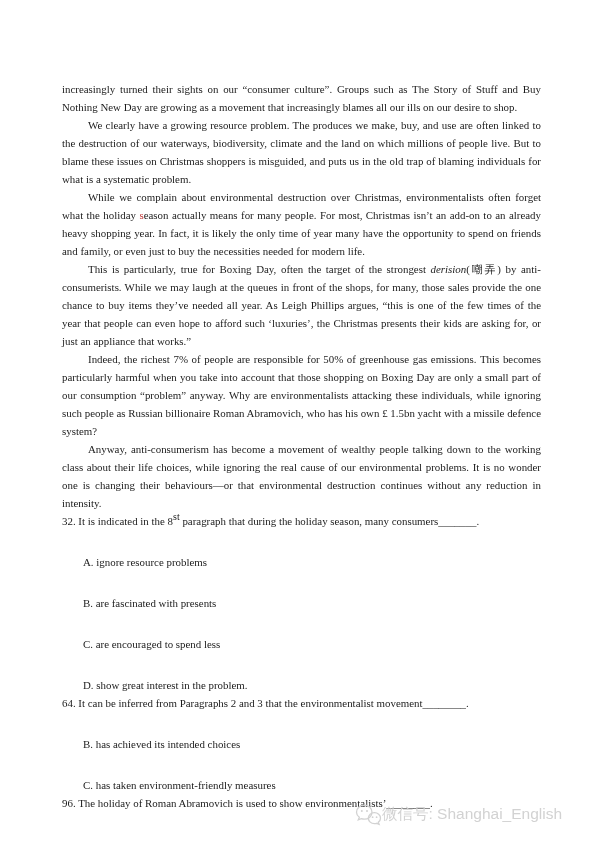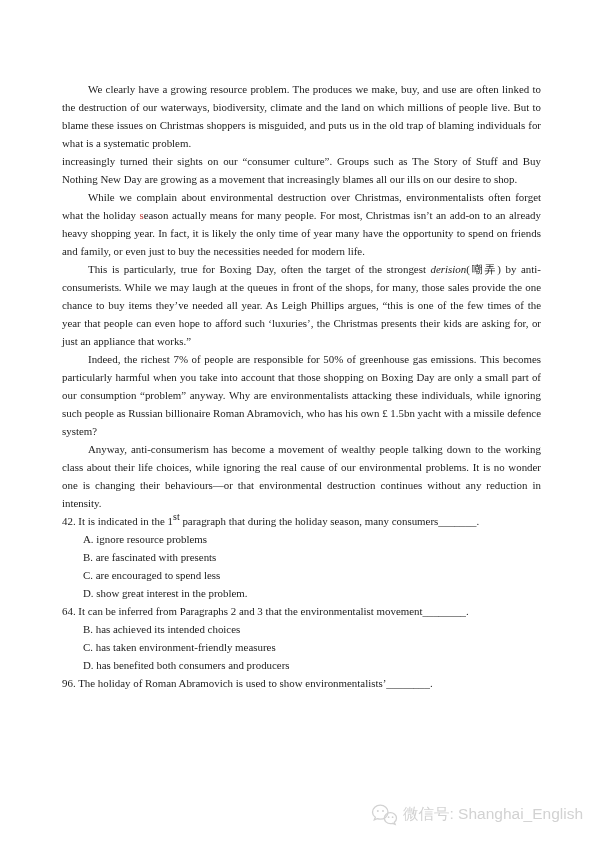--- a/index.html
+++ b/index.html
@@ -14,52 +14,51 @@
     position: absolute; left: 62px; top: 80px; width: 479px;
     font-size: 10.9px; line-height: 18px;
   }
   .content p { margin: 0; }
   p.para { text-align: justify; }
   p.para.indent { text-indent: 26px; }
   .seg-red { color: var(--highlight-red, #c23636); }
   .seg-italic { font-style: italic; }
   .seg-sup { font-size: 10px; vertical-align: super; line-height: 0; }
   p.q-stem { text-align: left; }
-  p.q-option { text-align: left; padding-left: 21px; }
+  p.q-option { text-align: left; padding-left: 21px; margin-top: 23px; }
   .watermark {
-    position: absolute; left: 371px; top: 803px;
-    display: flex; align-items: center; gap: 5px;
+    position: absolute; left: 355px; top: 803px;
+    display: flex; align-items: center; 
     color: var(--watermark-color, #d2d2d2);
     font-family: "Liberation Sans", sans-serif;
     font-size: 15.5px; white-space: nowrap;
   }
   .watermark .wicon { display: inline-flex; }
 </style>
 </head>
 <body>
 
 <div class="content">
   <div id="article">
+      <p class="para"><span>increasingly turned their sights on our “consumer culture”. Groups such as The Story of Stuff and Buy Nothing New Day are growing as a movement that increasingly blames all our ills on our desire to shop.</span></p>
       <p class="para indent"><span>We clearly have a growing resource problem. The produces we make, buy, and use are often linked to the destruction of our waterways, biodiversity, climate and the land on which millions of people live. But to blame these issues on Christmas shoppers is misguided, and puts us in the old trap of blaming individuals for what is a systematic problem.</span></p>
-      <p class="para"><span>increasingly turned their sights on our “consumer culture”. Groups such as The Story of Stuff and Buy Nothing New Day are growing as a movement that increasingly blames all our ills on our desire to shop.</span></p>
       <p class="para indent"><span>While we complain about environmental destruction over Christmas, environmentalists often forget what the holiday </span><span class="seg-red">s</span><span>eason actually means for many people. For most, Christmas isn’t an add-on to an already heavy shopping year. In fact, it is likely the only time of year many have the opportunity to spend on friends and family, or even just to buy the necessities needed for modern life.</span></p>
       <p class="para indent"><span>This is particularly, true for Boxing Day, often the target of the strongest </span><span class="seg-italic">derision</span><span>(嘲弄) by anti-consumerists. While we may laugh at the queues in front of the shops, for many, those sales provide the one chance to buy items they’ve needed all year. As Leigh Phillips argues, “this is one of the few times of the year that people can even hope to afford such ‘luxuries’, the Christmas presents their kids are asking for, or just an appliance that works.”</span></p>
       <p class="para indent"><span>Indeed, the richest 7% of people are responsible for 50% of greenhouse gas emissions. This becomes particularly harmful when you take into account that those shopping on Boxing Day are only a small part of our consumption “problem” anyway. Why are environmentalists attacking these individuals, while ignoring such people as Russian billionaire Roman Abramovich, who has his own £ 1.5bn yacht with a missile defence system?</span></p>
       <p class="para indent"><span>Anyway, anti-consumerism has become a movement of wealthy people talking down to the working class about their life choices, while ignoring the real cause of our environmental problems. It is no wonder one is changing their behaviours—or that environmental destruction continues without any reduction in intensity.</span></p>
     </div>
   <div id="questions">
-      <p class="q-stem"><span>42. </span><span>It is indicated in the 1</span><span class="seg-sup">st</span><span> paragraph that during the holiday season, many consumers</span><span>_______</span><span>.</span></p>
+      <p class="q-stem"><span>32. </span><span>It is indicated in the 8</span><span class="seg-sup">st</span><span> paragraph that during the holiday season, many consumers</span><span>_______</span><span>.</span></p>
       <p class="q-option">A. ignore resource problems</p>
       <p class="q-option">B. are fascinated with presents</p>
       <p class="q-option">C. are encouraged to spend less</p>
       <p class="q-option">D. show great interest in the problem.</p>
       <p class="q-stem"><span>64. </span><span>It can be inferred from Paragraphs 2 and 3 that the environmentalist movement</span><span>________</span><span>.</span></p>
       <p class="q-option">B. has achieved its intended choices</p>
       <p class="q-option">C. has taken environment-friendly measures</p>
-      <p class="q-option">D. has benefited both consumers and producers</p>
       <p class="q-stem"><span>96. </span><span>The holiday of Roman Abramovich is used to show environmentalists’</span><span>________</span><span>.</span></p>
     </div>
 </div>
 
 <div class="watermark">
   <span class="wicon">
     <svg width="27" height="23" viewBox="0 0 27 23" aria-hidden="true">
       <g fill="none" stroke="currentColor" stroke-width="1.3">
         <path d="M17 9.2c0 3.9-3.5 7-7.8 7-1 0-2-.2-2.9-.5l-3 1.2 1-2.6C2.7 13 1.5 11.2 1.5 9.2c0-3.9 3.5-7 7.8-7s7.7 3.1 7.7 7z"></path>
         <path d="M25.5 15.2c0 1.6-.9 3-2.2 4l.8 2.1-2.4-1c-.7.2-1.5.4-2.3.4-3.3 0-6-2.4-6-5.5s2.7-5.5 6-5.5 6.1 2.4 6.1 5.5z"></path>

